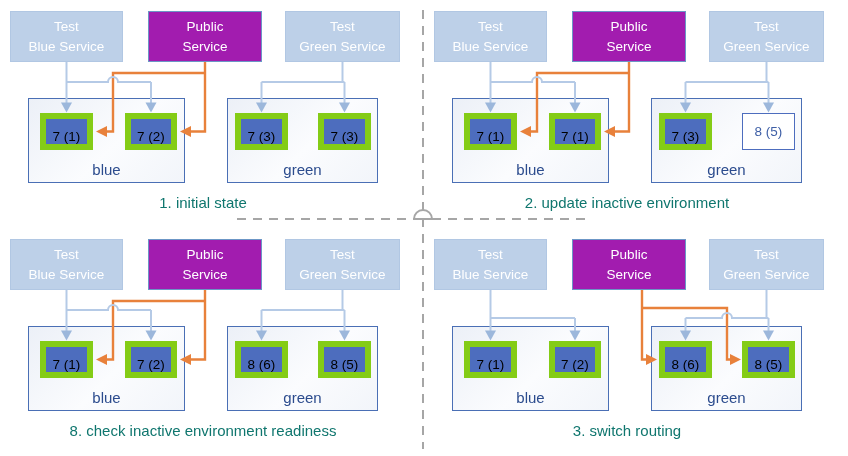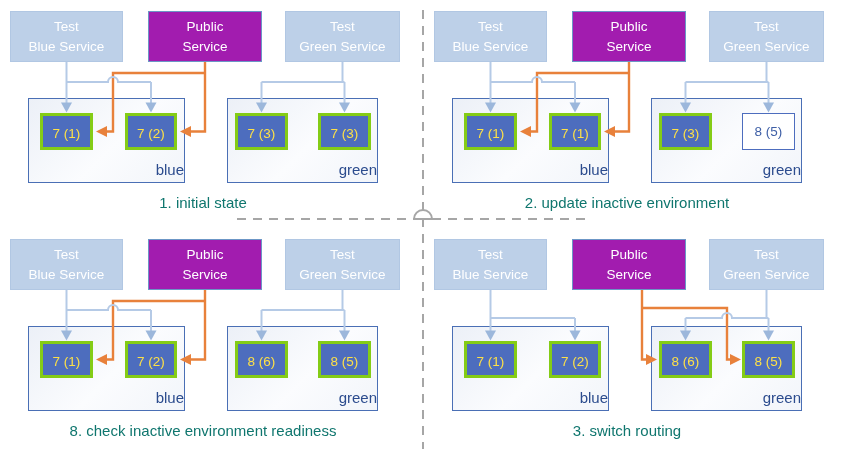--- a/index.html
+++ b/index.html
@@ -15,26 +15,26 @@
     padding-top:5px;
   }
   .svc.light{background:#BDD0E8;border:1px solid #B1C7E3;}
   .svc.public{background:#a21caf;border:1px solid #6C96C6;}
   .env{
     position:absolute;top:98px;height:85px;box-sizing:border-box;
     border:1px solid #4A6FB5;
     background:linear-gradient(135deg,#ECF0F7 0%,#FBFCFE 55%,#F2F5FA 100%);
   }
   .env-label{
-    position:absolute;left:0;right:0;bottom:4px;text-align:right;
+    position:absolute;left:0;right:0;bottom:4px;text-align:center;
     color:#2C4C8E;font-size:15px;
   }
   .pod{
     position:absolute;top:113px;width:53px;height:37px;box-sizing:border-box;
-    background:#4D6DBE;border:3px solid #84cc16;color:#fde047;
+    background:#4D6DBE;border:6px solid #84cc16;color:#000000;
     text-align:center;line-height:35px;font-size:13.5px;
   }
   .pod.outline{background:#ffffff;border:1.5px solid #4D6DBE;color:#3E5FA6;}
   .caption{
     position:absolute;top:194px;left:0;width:406px;text-align:center;
     color:#0f766e;font-size:15px;
   }
   svg.arrows{position:absolute;left:0;top:0;pointer-events:none;}
   .o{stroke:#E8813B;stroke-width:2.4;fill:none;}
   .of{fill:#E8813B;stroke:none;}

